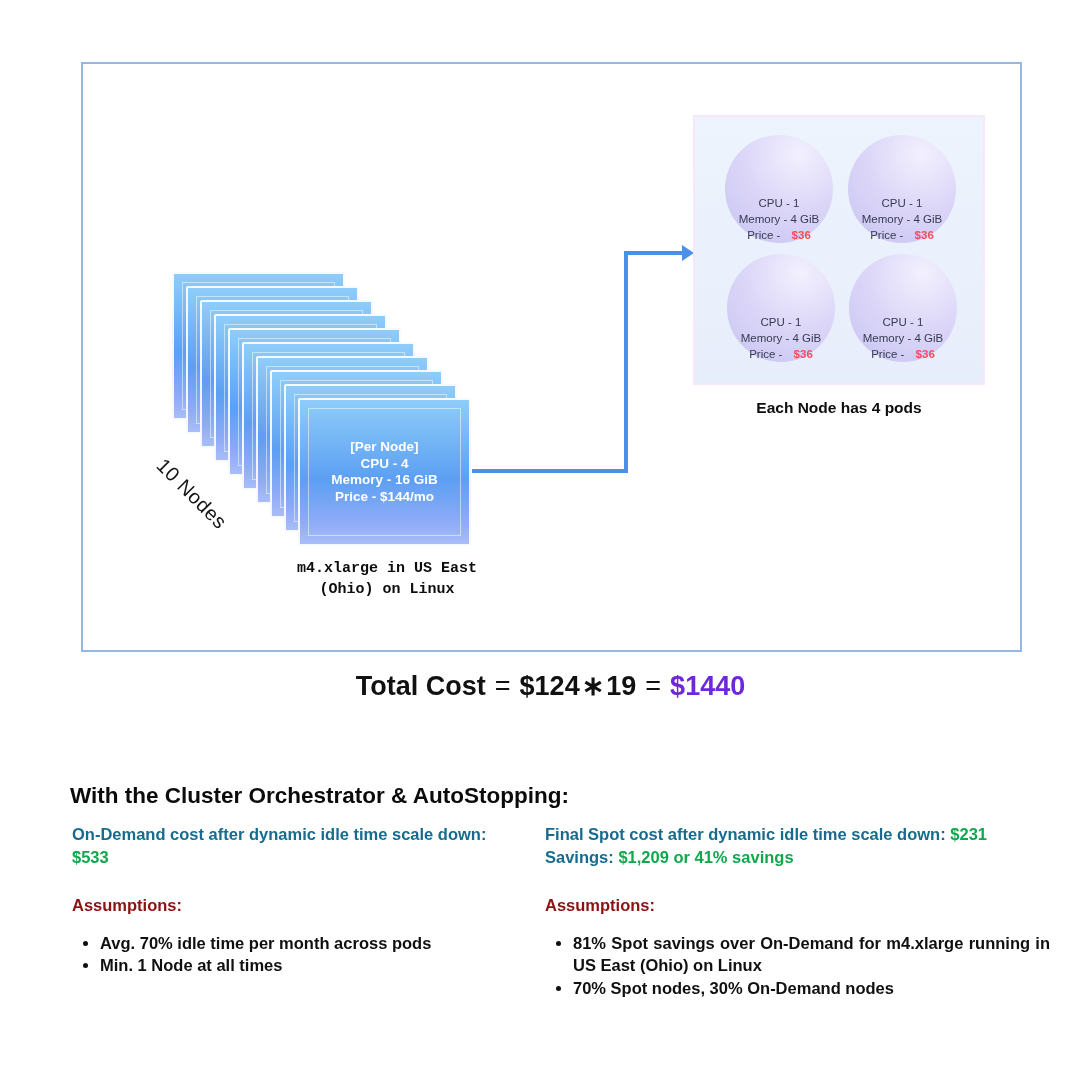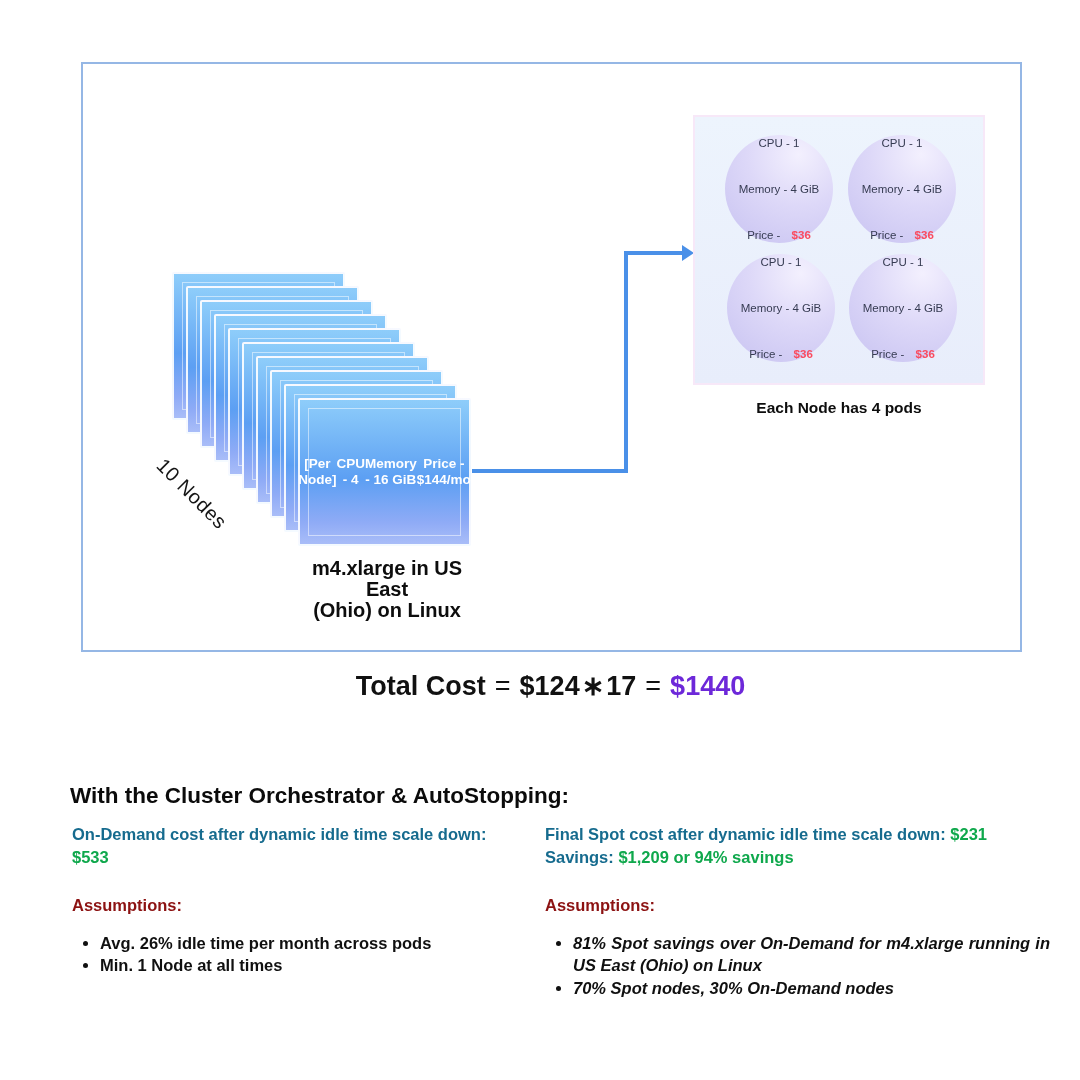--- a/index.html
+++ b/index.html
@@ -17,49 +17,49 @@
   .node-square,.node-card-front{
     position:absolute;width:173px;height:148px;box-sizing:border-box;
     border:2px solid rgba(255,255,255,0.9);border-radius:2px;
     background:linear-gradient(180deg,#8ecdfa 0%,#5c9ff3 55%,#8fabf6 85%,#a9bdf8 100%);
   }
   .node-square::after,.node-card-front::after{
     content:"";position:absolute;inset:8px;border:1px solid rgba(255,255,255,0.5);
     pointer-events:none;
   }
   .node-card-front{
-    display:flex;flex-direction:row;align-items:center;justify-content:center;
+    display:flex;flex-direction:column;align-items:center;justify-content:center;
     color:#ffffff;font-weight:700;font-size:13.5px;line-height:16.5px;text-align:center;
     z-index:10;
   }
   .nodes-count{
     position:absolute;left:166px;top:452px;transform:rotate(45deg);
     transform-origin:left top;font-size:20px;color:#151515;letter-spacing:0.5px;
     white-space:nowrap;
   }
   .node-caption{
     position:absolute;left:290px;top:556px;width:190px;text-align:center;
-    font-weight:700;font-size:20px;line-height:21px;color:#0d0d0d;
+    font-weight:700;font-size:15px;line-height:21px;color:#0d0d0d;font-family:Liberation Mono, monospace;
   }
   
   .arrow-seg{position:absolute;background:#4a90e8;}
   .arrow-head{
     position:absolute;width:0;height:0;
     border-left:12px solid #4a90e8;border-top:8px solid transparent;border-bottom:8px solid transparent;
   }
   
   .pods-panel{
     position:absolute;left:693px;top:115px;width:292px;height:270px;box-sizing:border-box;
     border:2px solid #f7e8f8;
     background:linear-gradient(180deg,#edf4fd 0%,#e8edfb 100%);
   }
   .pod{
     position:absolute;width:108px;height:108px;border-radius:50%;
     background:radial-gradient(circle at 68% 18%, #f3f0fe 0%, #ddd8f8 45%, #c7c2f1 100%);
-    display:flex;flex-direction:column;align-items:center;justify-content:space-between;
+    display:flex;flex-direction:column;align-items:center;justify-content:flex-end;
     font-size:11.5px;line-height:16px;color:#363b52;font-weight:500;text-align:center;
   }
   .pod .price-red{color:#fa4b5f;font-weight:700;padding-left:8px;}
   .pods-caption{
     position:absolute;left:693px;top:397px;width:292px;text-align:center;
     font-weight:700;font-size:15.5px;color:#0d0d0d;
   }
   
   .total-line{
     position:absolute;left:81px;top:670px;width:939px;text-align:center;
@@ -74,21 +74,21 @@
   }
   .col{position:absolute;top:823px;font-size:16.5px;line-height:22.5px;font-weight:700;}
   .col-left{left:72px;width:478px;}
   .col-right{left:545px;width:505px;}
   .col p{margin:0;}
   .teal{color:#166b8e;}
   .green{color:#0fa84c;}
   .assumptions{color:#8c1212;margin-top:26px !important;}
   .bullets{margin:15px 0 0;padding-left:28px;list-style:disc;}
   .bullets li{line-height:22.5px;color:#101010;font-weight:700;}
-  .bullets.justify li{text-align:justify;font-style:italic;}
+  .bullets.justify li{text-align:justify;}
 </style>
 </head>
 <body>
 
 <div class="frame">
 
   <div class="node-stack" style="position:absolute;left:89px;top:208px;">
     <div class="node-square" style="left: 0px; top: 0px;"></div>
       <div class="node-square" style="left: 14px; top: 14px;"></div>
       <div class="node-square" style="left: 28px; top: 28px;"></div>
@@ -138,44 +138,44 @@
       <div>CPU - 1</div>
       <div>Memory - 4 GiB</div>
       <div><span>Price - </span><span class="price-red">$36</span></div>
     </div>
   </div>
   <div class="pods-caption" style="left:610px;top:335px;">Each Node has 4 pods</div>
 
 </div>
 
 <div class="total-line">
-  <span>Total Cost</span><span class="eq">=</span><span>$124</span><span class="mult">∗</span><span>17</span><span class="eq">=</span><span class="result">$1440</span>
+  <span>Total Cost</span><span class="eq">=</span><span>$124</span><span class="mult">∗</span><span>19</span><span class="eq">=</span><span class="result">$1440</span>
 </div>
 
 <div class="section-heading">With the Cluster Orchestrator &amp; AutoStopping:</div>
 
 <div class="col col-left">
   <p>
     <span class="teal">On-Demand cost after dynamic idle time scale down:</span><br>
     <span class="green">$533</span>
   </p>
   <p class="assumptions">Assumptions:</p>
   <ul class="bullets">
-      <li>Avg. 26% idle time per month across pods</li>
+      <li>Avg. 70% idle time per month across pods</li>
       <li>Min. 1 Node at all times</li>
     </ul>
 </div>
 
 <div class="col col-right">
   <p>
     <span class="teal">Final Spot cost after dynamic idle time scale down:</span>
     <span class="green">$231</span>
   </p>
   <p>
     <span class="teal">Savings:</span>
-    <span class="green">$1,209 or 94% savings</span>
+    <span class="green">$1,209 or 41% savings</span>
   </p>
   <p class="assumptions">Assumptions:</p>
   <ul class="bullets justify">
       <li>81% Spot savings over On-Demand for m4.xlarge running in US East (Ohio) on Linux</li>
       <li>70% Spot nodes, 30% On-Demand nodes</li>
     </ul>
 </div>
 
 </body></html>

